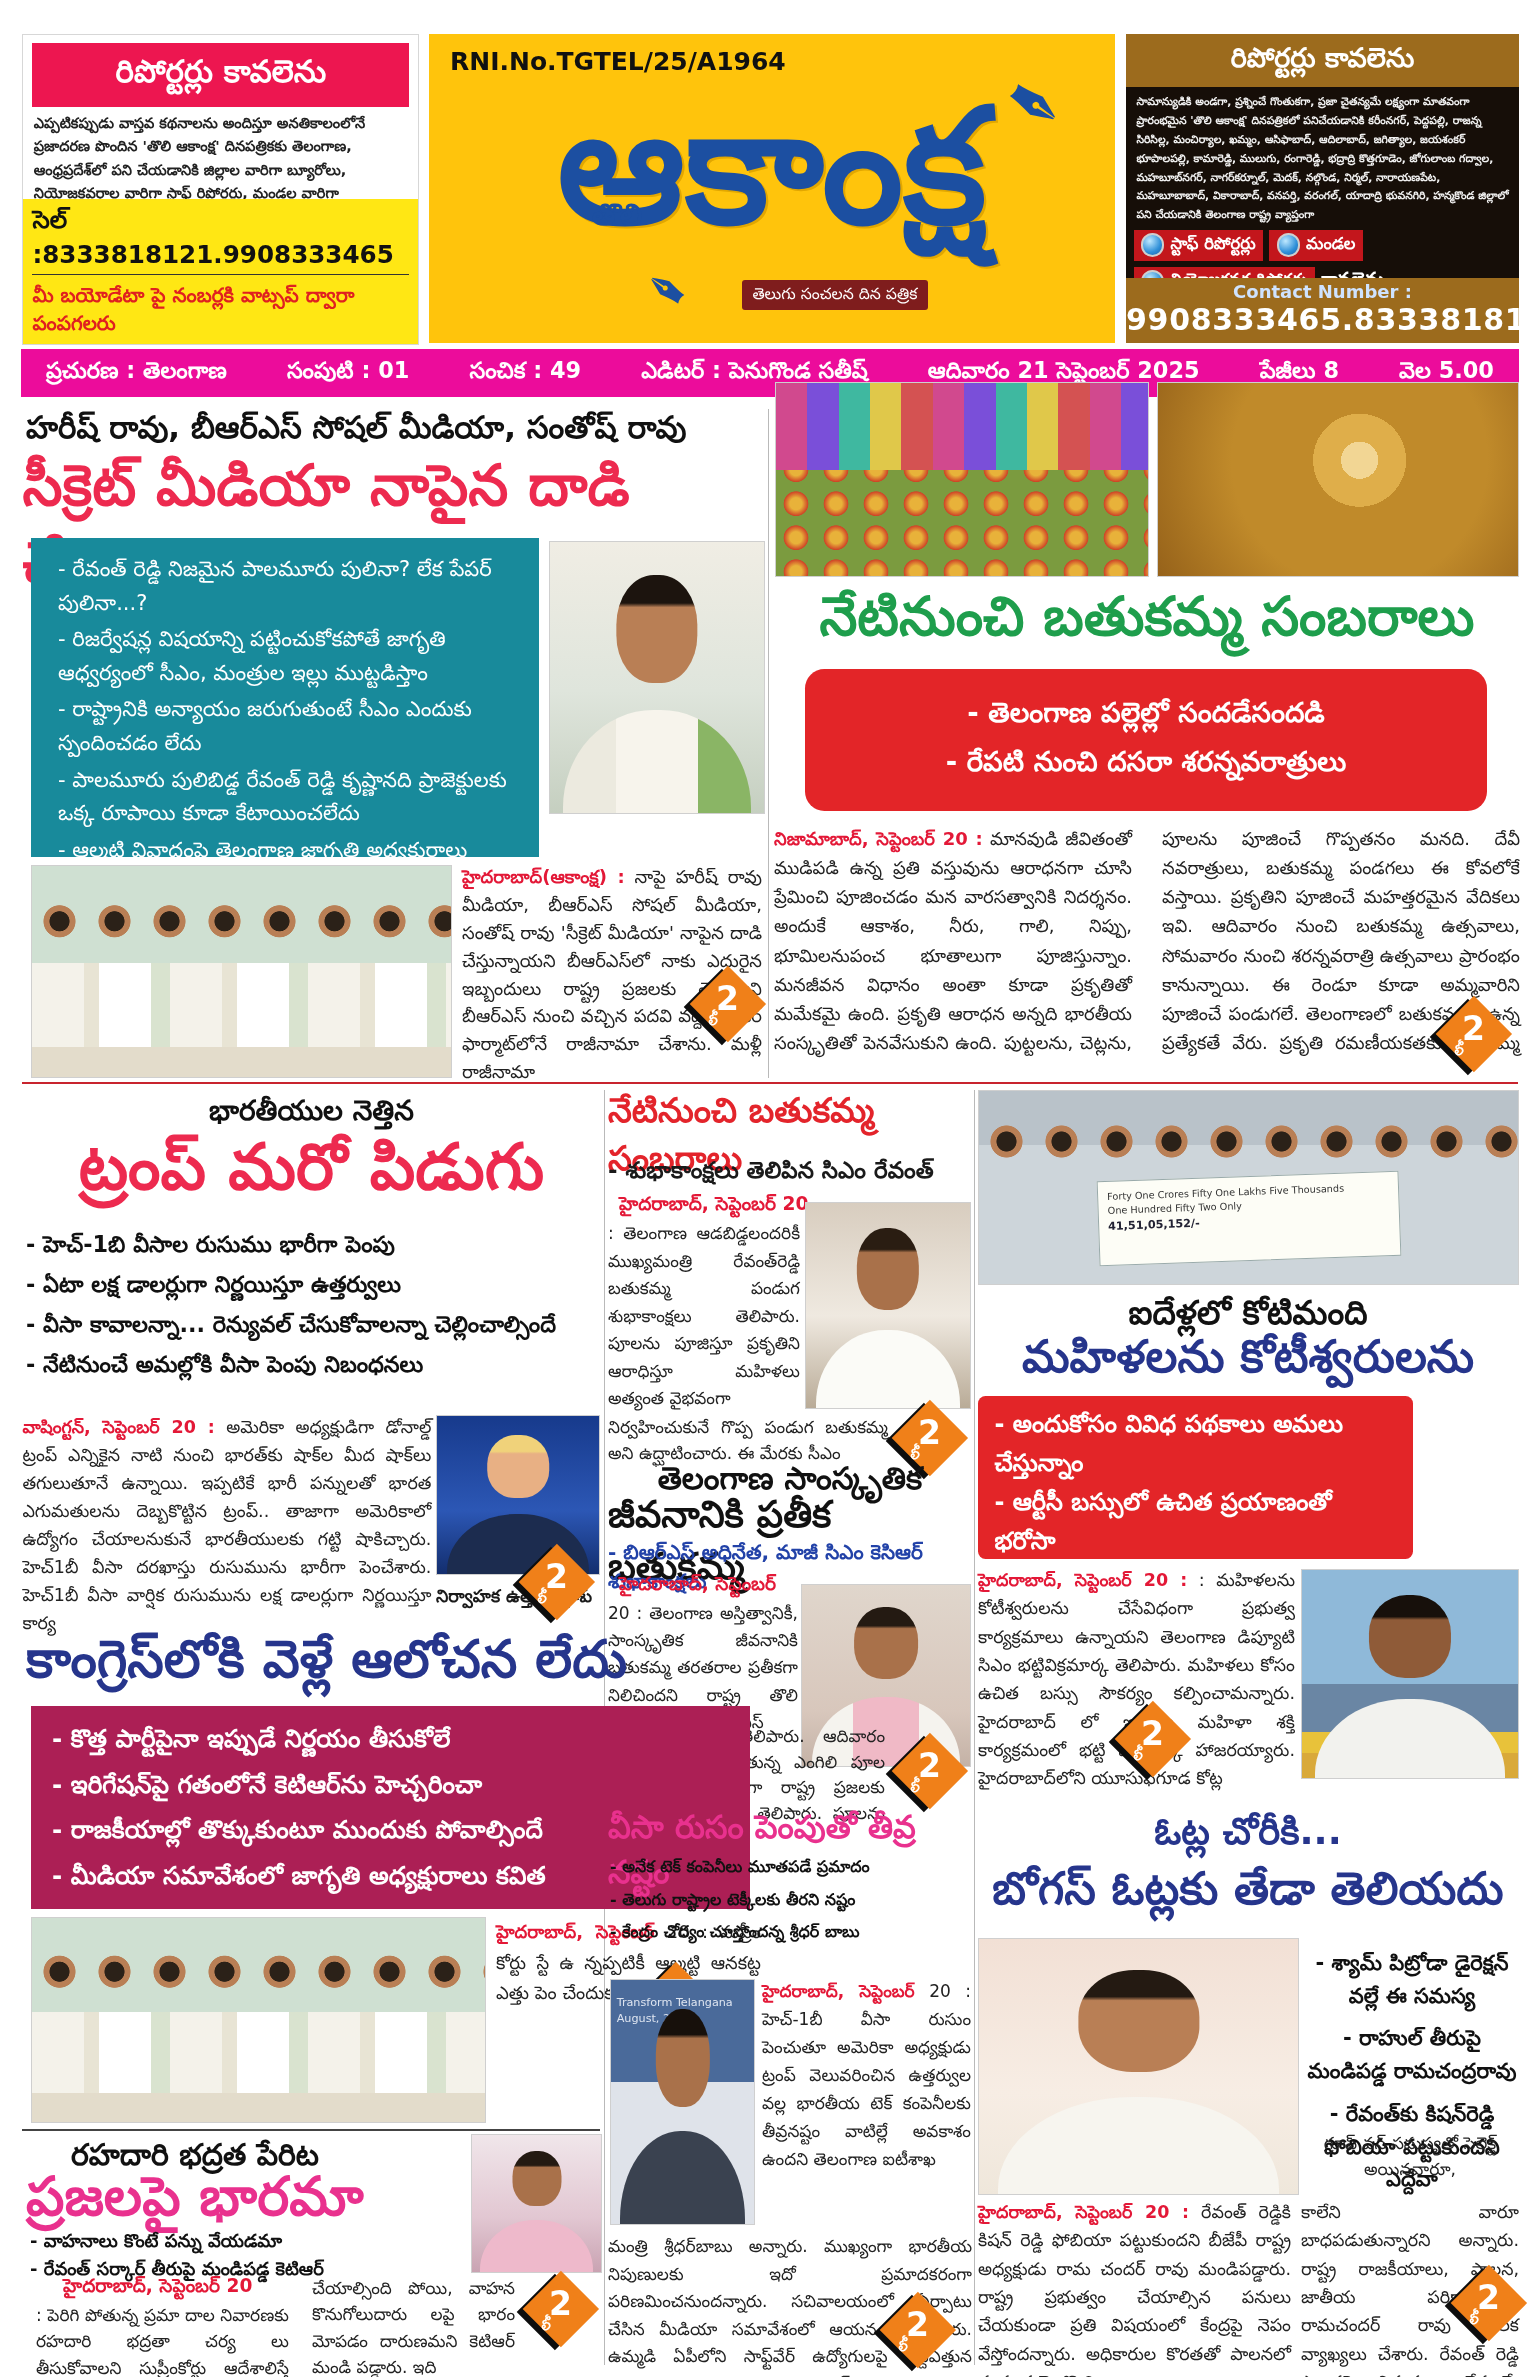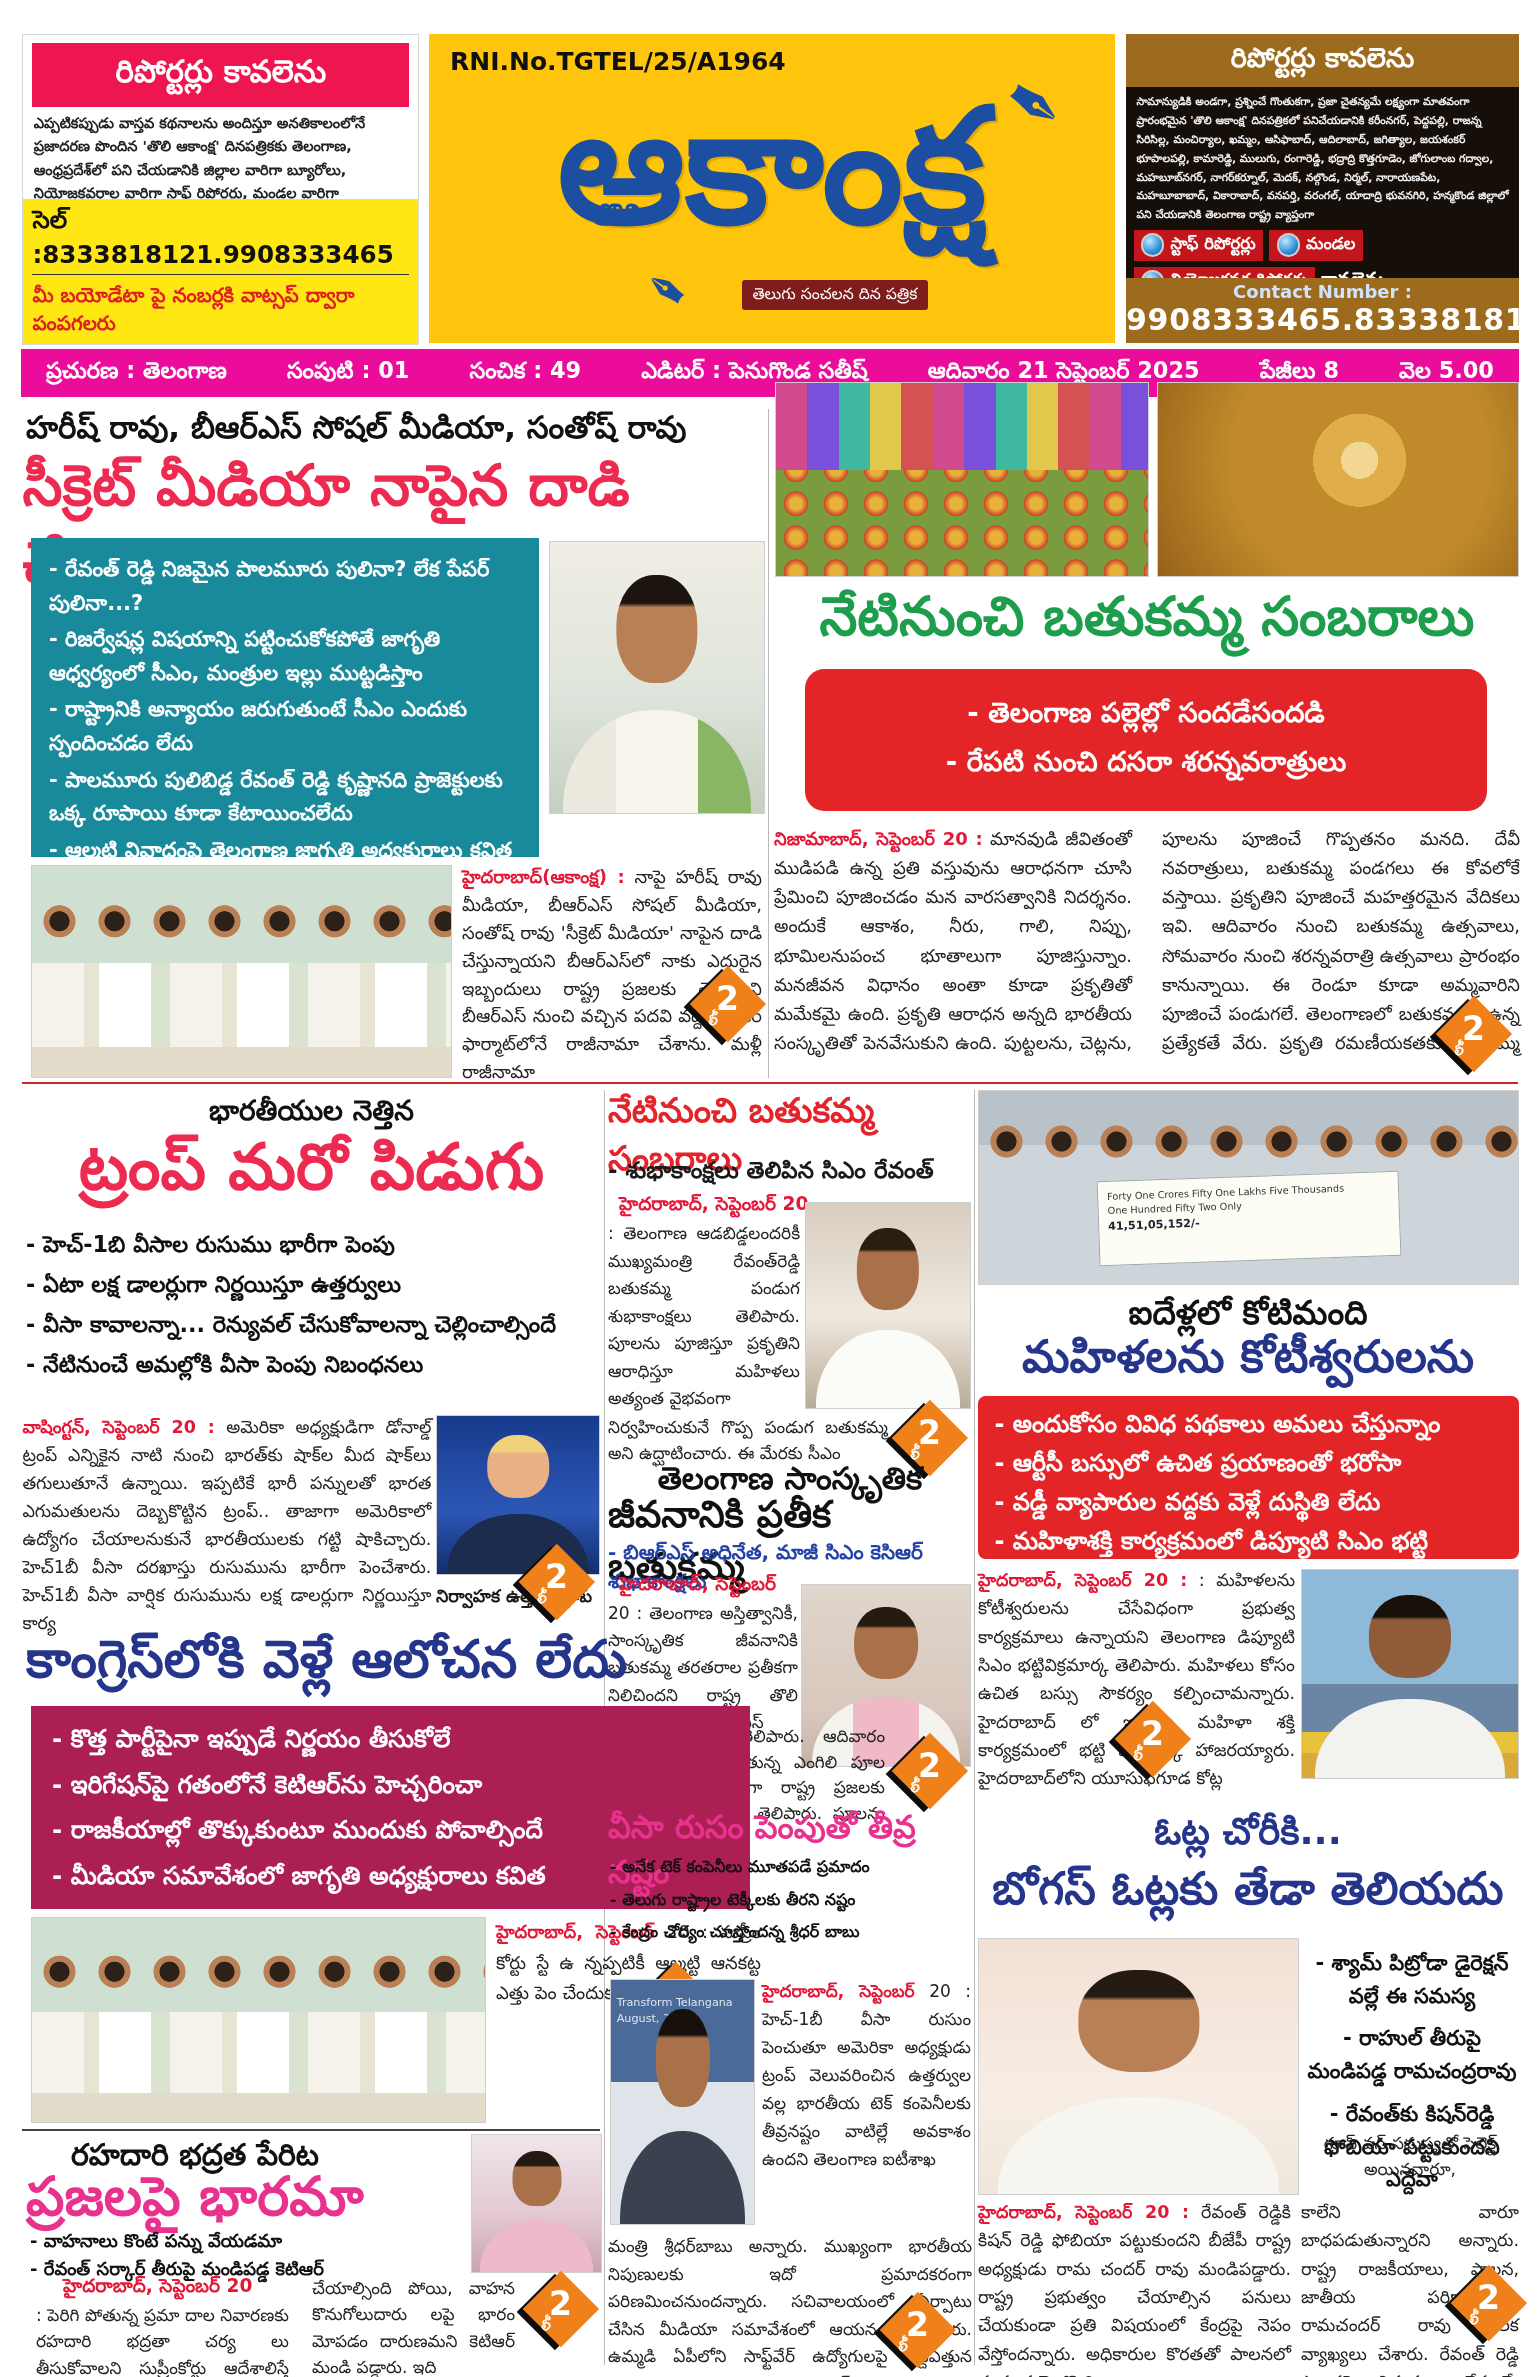--- a/index.html
+++ b/index.html
@@ -64,21 +64,21 @@
   #right-ad .dot{width:19.4px;height:19.4px;border-radius:50%;background:radial-gradient(circle at 35% 30%,#bfe9ff,#2e8fd8 60%,#1c5fa4);border:2.2px solid #cfcfcf;display:inline-block;}
   #right-ad .kav{color:#fff;font-weight:bold;font-size:19.4px;}
   #right-ad .contact{background:#9C6B1D;position:absolute;left:0;right:0;bottom:0;text-align:center;padding:3px 0 6px;}
   #right-ad .cl{color:#cfe3ff;font-size:18px;font-weight:bold;}
   #right-ad .cn{color:#fff;font-size:30px;font-weight:bold;letter-spacing:0.7px;}
   #info-bar{left:21px;top:349px;width:1498px;height:48px;background:#EC0C9B;color:#fff;display:flex;align-items:center;justify-content:space-between;padding:0 25px;box-sizing:border-box;font-weight:bold;font-size:22.4px;}
 
   
   #lead-kicker{left:26px;top:409px;width:746px;font-size:31px;}
   #lead-headline{left:22.4px;top:447px;width:746px;font-size:57px;font-weight:bold;color:#ED2A4F;line-height:1.35;}
-  #lead-box{left:31px;top:538px;width:508px;height:319px;background:#188A9B;color:#fff;font-weight:bold;font-size:21px;line-height:1.6;padding:15px 18px;box-sizing:border-box;}
+  #lead-box{left:31px;top:538px;width:508px;height:319px;background:#188A9B;color:#fff;font-weight:normal;font-size:21px;line-height:1.6;padding:15px 27px;box-sizing:border-box;}
   #lead-box div{margin-bottom:3px;}
   #lead-body{left:462px;top:863px;width:300px;height:216px;font-size:18px;line-height:1.55;}
   
   #bk-headline{left:774px;top:585px;width:746px;font-size:54px;font-weight:bold;color:#1E9E4C;text-align:center;}
   #bk-redbox{left:805px;top:669px;width:682px;height:142px;background:#E32528;border-radius:19.4px;color:#fff;font-weight:bold;font-size:27.6px;text-align:center;display:flex;flex-direction:column;justify-content:center;gap:10.4px;}
   #bk-body{left:774px;top:824px;width:746px;height:257px;font-size:18px;line-height:1.62;column-count:2;column-gap:30px;}
   
   #trump-kicker{left:22.4px;top:1094px;width:578px;text-align:center;font-size:28px;}
   #trump-headline{left:22.4px;top:1130px;width:578px;text-align:center;font-size:64px;font-weight:bold;color:#ED2A4F;}
   #trump-bullets{left:26px;top:1227px;width:576px;font-size:22.4px;line-height:1.58;}
@@ -93,21 +93,21 @@
   
   #kcr-kicker{left:608px;top:1460px;width:364px;font-size:31px;text-align:center;}
   #kcr-headline{left:608px;top:1493px;width:364px;font-size:37px;font-weight:bold;color:#111;}
   #kcr-subhead{left:608px;top:1540px;width:364px;font-size:20px;font-weight:bold;color:#2242A8;}
   #kcr-dateline{left:619px;top:1573px;width:194px;font-size:18.6px;}
   #kcr-body{left:608px;top:1600px;width:190px;height:123px;font-size:17px;line-height:1.6;}
   #kcr-bodywide{left:608px;top:1724px;width:277px;font-size:17px;line-height:1.5;}
   
   #mah-kicker{left:977px;top:1293px;width:542px;text-align:center;font-size:33px;}
   #mah-headline{left:977px;top:1330px;width:542px;text-align:center;font-size:45px;font-weight:bold;color:#26358C;}
-  #mah-redbox{left:978px;top:1396px;width:541px;height:163px;background:#E32528;border-radius:7.5px;color:#fff;font-weight:bold;font-size:24px;line-height:1.62;padding:9px 16.4px;box-sizing:border-box;}
+  #mah-redbox{left:978px;top:1396px;width:435px;height:163px;background:#E32528;border-radius:7.5px;color:#fff;font-weight:bold;font-size:24px;line-height:1.62;padding:9px 16.4px;box-sizing:border-box;}
   #mah-body{left:978px;top:1566px;width:317px;height:212px;font-size:17.5px;line-height:1.62;}
   
   #con-headline{left:26px;top:1629px;width:734px;font-size:52px;font-weight:bold;color:#26358C;}
   #con-box{left:31px;top:1706px;width:719px;height:203px;background:#AC1F55;color:#fff;font-weight:bold;font-size:24.6px;line-height:1.85;padding:10.4px 21px;box-sizing:border-box;}
   #con-body{left:496px;top:1917px;width:265px;height:209px;font-size:18px;line-height:1.7;}
   
   #ktr-kicker{left:71px;top:2137px;width:388px;font-size:30px;}
   #ktr-headline{left:26px;top:2165px;width:440px;font-size:54px;font-weight:bold;color:#E9318E;}
   #ktr-bullets{left:30px;top:2229px;width:432px;font-size:18px;line-height:1.3;}
   #ktr-dateline{left:63px;top:2275px;width:246px;font-size:18.6px;}

